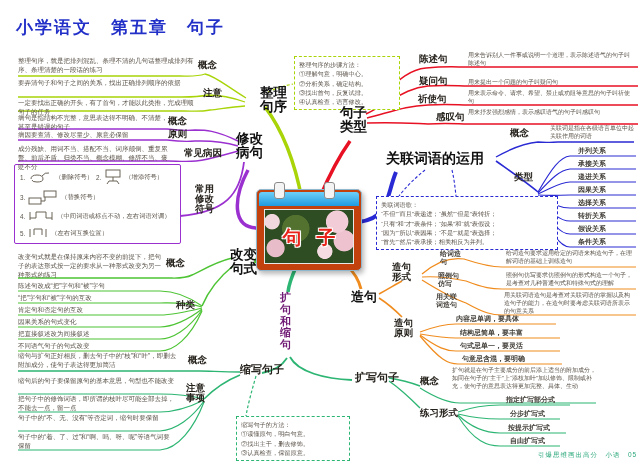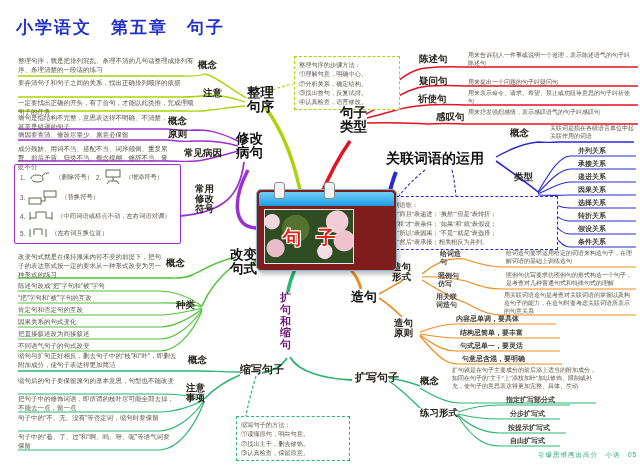--- a/index.html
+++ b/index.html
@@ -13,21 +13,21 @@
   .tag{font-size:9.5px;font-weight:bold;color:#26221c;line-height:1.05;}
   .tag8{font-size:11px;font-weight:bold;color:#26221c;line-height:1.05;}
   .blabel{font-size:13.5px;font-weight:bold;color:#111;line-height:1.06;}
   .leaf7{font-size:7px;font-weight:bold;color:#44403a;line-height:1.2;}
   .pre{white-space:pre-line;}
   .dashbox{position:absolute;z-index:2;background:#fff;padding:3px 4px;font-size:6.2px;line-height:1.5;color:#5a5248;}
   .symbox{position:absolute;z-index:2;background:#fff;border:1.5px solid #9b30d0;border-radius:2px;padding:4px 5px;display:flex;flex-direction:column;gap:5px;}
   .symrow{display:flex;align-items:center;gap:3px;font-size:6.3px;color:#5a5248;}
   .symrow svg{flex:0 0 auto;}
   
-  .frame{position:absolute;z-index:4;background:#7f1d1d;border:1.5px solid #8fb8cf;border-radius:5px;box-shadow:2px 3px 5px rgba(0,0,0,.28);padding-left:35px;}
+  .frame{position:absolute;z-index:4;background:#c2410c;border:1.5px solid #8fb8cf;border-radius:5px;box-shadow:2px 3px 5px rgba(0,0,0,.28);}
   .frame-top{position:absolute;left:2px;top:2px;right:2px;height:14px;border-radius:3px 3px 0 0;background:linear-gradient(#6fd0f7,#1f9ae0);}
   .ring{position:absolute;z-index:5;width:9px;height:15px;background:#f4f4f4;border:1.5px solid #8b8b8b;border-radius:3px;}
   .photo{position:absolute;left:7px;top:19px;width:88px;height:53px;border:1px solid #e8e8e8;
     background-color:#2e4d22;
     background-image:
       radial-gradient(circle at 82% 22%, #f2cdd8 0 13%, rgba(242,205,216,0) 14%),
       radial-gradient(circle at 90% 58%, #eec3cf 0 12%, rgba(238,195,207,0) 13%),
       radial-gradient(circle at 68% 78%, #f5dce2 0 10%, rgba(245,220,226,0) 11%),
       radial-gradient(circle at 12% 72%, #e8bcc8 0 10%, rgba(232,188,200,0) 11%),
       radial-gradient(circle at 8% 22%, #f0d8de 0 8%, rgba(240,216,222,0) 9%),
@@ -129,21 +129,21 @@
     </g>
   </svg>
 
   <div class="abs title" style="left:16px;top:16px;">小学语文　第五章　句子</div>
 
   <div class="abs t" style="left:18px;top:57px;width:180px;">整理句序，就是把排列混乱、条理不清的几句话整理成排列有序、条理清楚的一段话的练习</div>
   <div class="abs tag" style="left:198px;top:60px;">概念</div>
   <div class="abs t" style="left:18px;top:79px;width:180px;">要弄清句子和句子之间的关系，找出正确排列顺序的依据</div>
   <div class="abs tag" style="left:203px;top:88px;">注意</div>
   <div class="abs t" style="left:18px;top:99px;width:180px;">一定要找出正确的开头，有了首句，才能以此类推，完成理顺句子的任务</div>
-  <div class="abs blabel" style="left:247px;top:86px;width:30px;">整理句序</div>
+  <div class="abs blabel" style="left:260px;top:86px;width:30px;">整理句序</div>
   <div class="dashbox pre" style="left:294px;top:56px;width:96px;border:1px dashed #a8d408;">整理句序的步骤方法：
 ①理解句意，明确中心。
 ②分析关系，确定结构。
 ③找出首句，反复试排。
 ④认真检查，语言修改。</div>
 
   <div class="abs t" style="left:18px;top:114px;width:150px;">病句是指结构不完整，意思表达得不明确、不清楚，甚至是错误的句子</div>
   <div class="abs tag" style="left:168px;top:116px;">概念</div>
   <div class="abs t" style="left:18px;top:131px;width:152px;">病因要查清、修改尽量少、原意必保留</div>
   <div class="abs tag" style="left:168px;top:129px;">原则</div>

